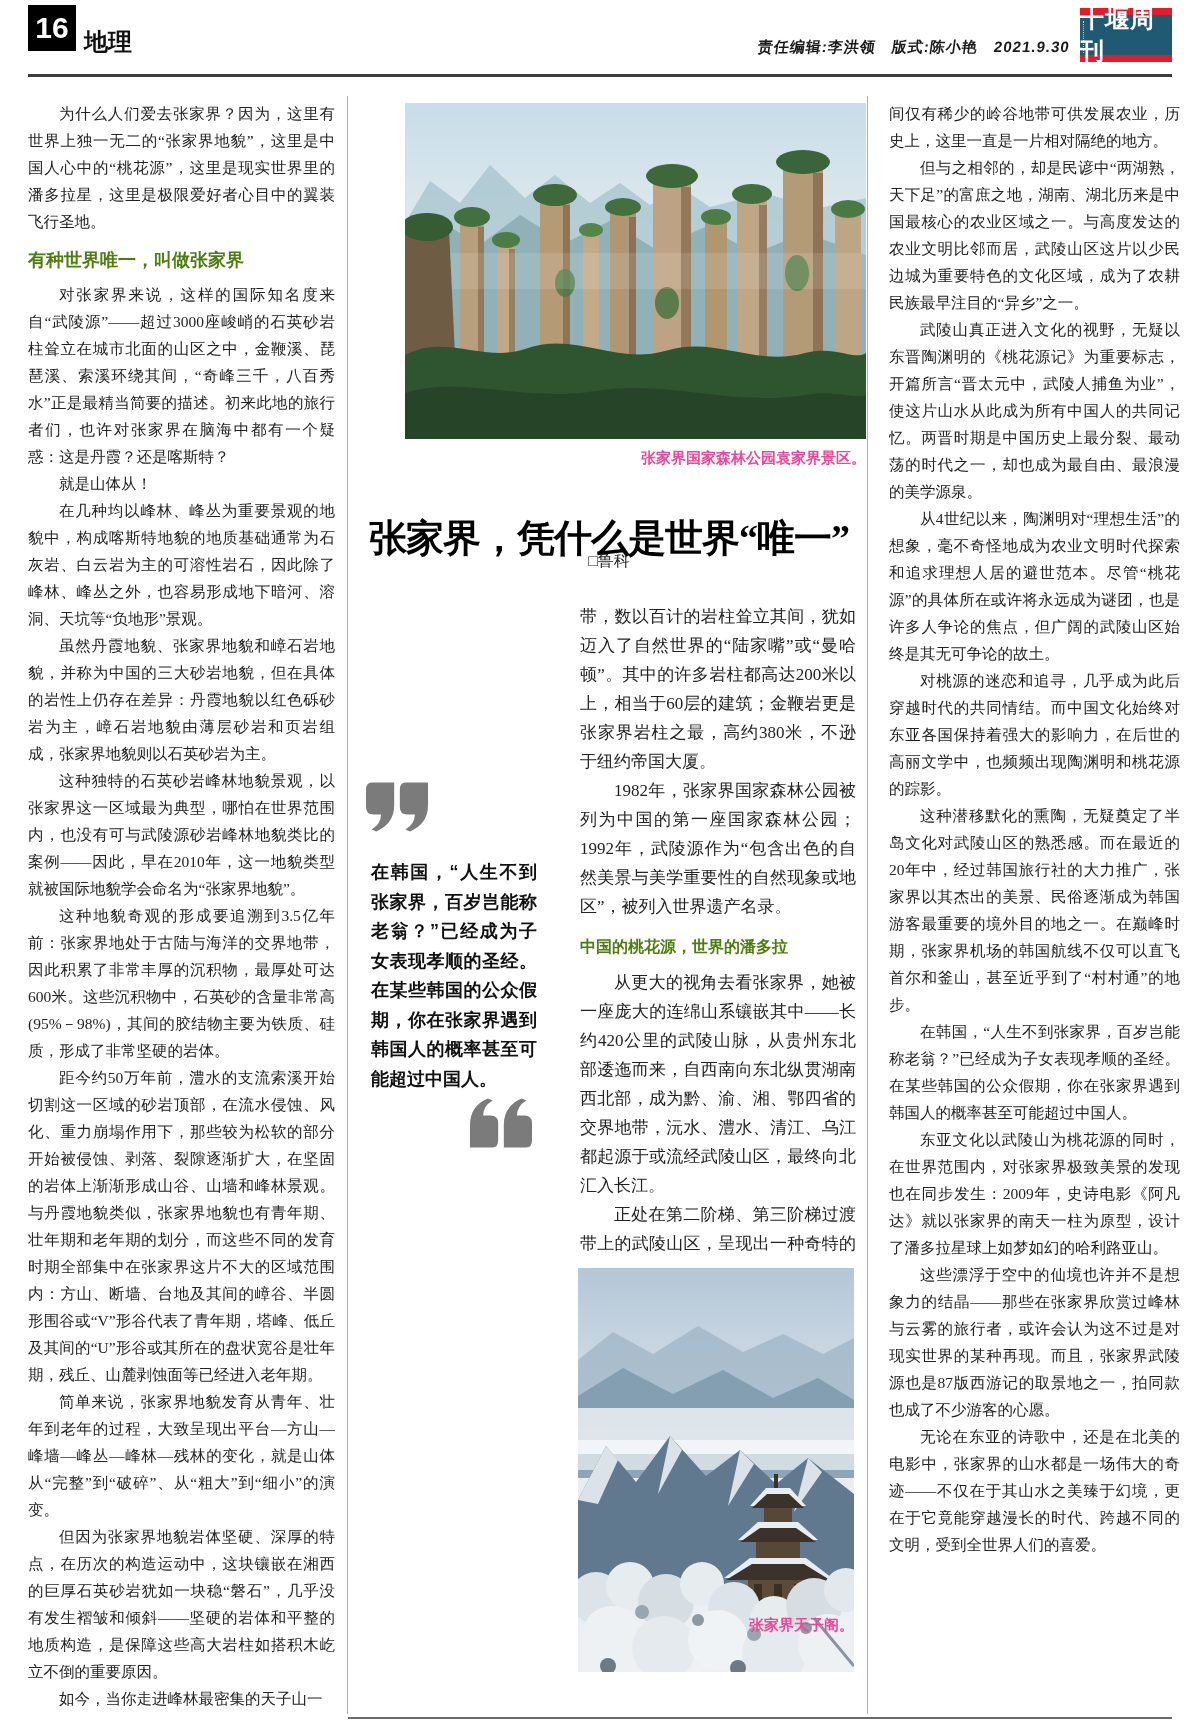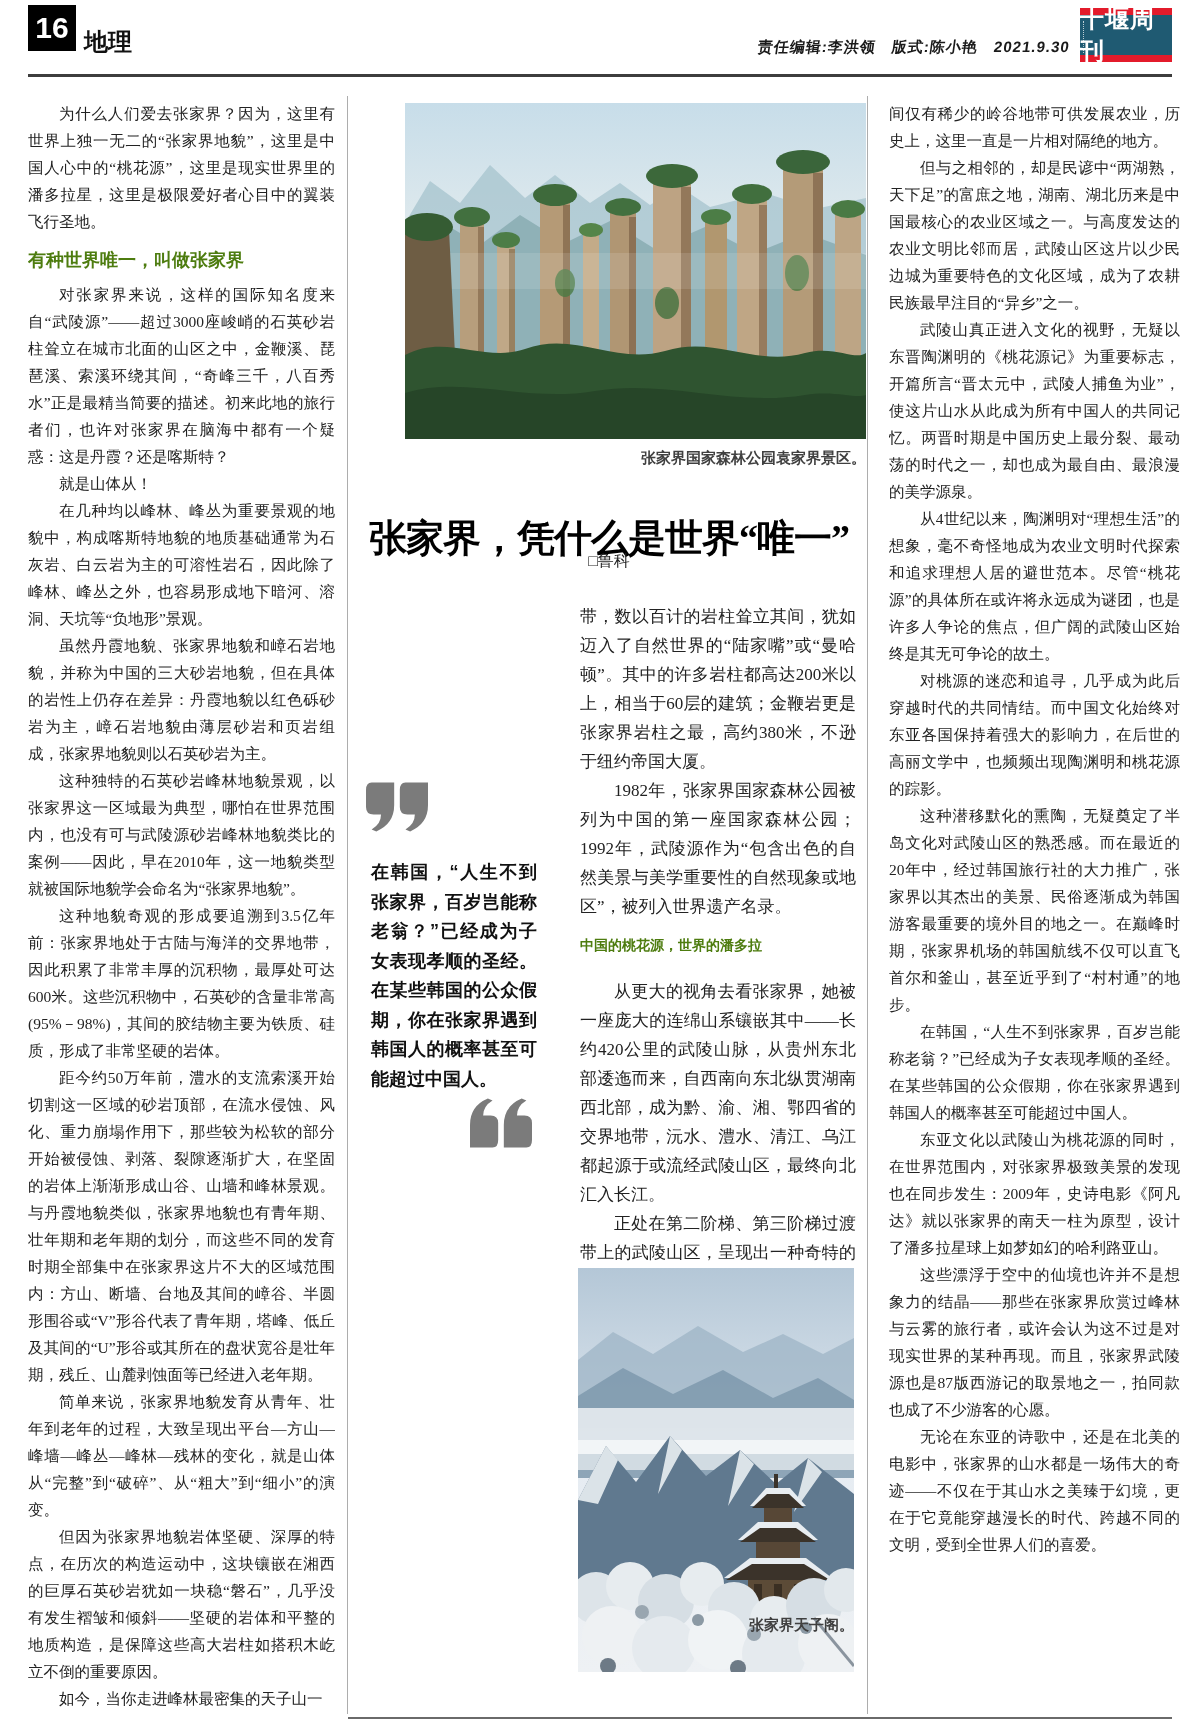--- a/index.html
+++ b/index.html
@@ -20,27 +20,27 @@
   .mast-side{position:absolute;left:3px;top:6px;width:3px;height:32px;
              border-left:1px dotted rgba(255,255,255,.7);}
   
   .vdiv{position:absolute;top:96px;width:1px;height:1618px;background:#adadad;}
   .col{position:absolute;top:100px;overflow:hidden;font-size:15.5px;line-height:27px;}
   .p{margin:0;text-indent:2em;text-align:justify;}
   .p.cont{text-indent:0;}
   .subhead{margin:13px 0 9px 0;font:bold 18px "Liberation Sans",sans-serif;color:#4d7c0f;}
   
   .photo{position:absolute;display:block;}
-  .caption{position:absolute;font:bold 15px "Liberation Sans",sans-serif;color:#404040;text-align:right;}
+  .caption{position:absolute;font:bold 15px "Liberation Sans",sans-serif;color:#ec4899;text-align:right;}
   .title{position:absolute;left:362px;top:488px;width:494px;text-align:center;
          font:bold 38px "Liberation Serif",serif;color:#000;letter-spacing:-1px;}
   .author{position:absolute;left:362px;top:551px;width:494px;text-align:center;font:16px "Liberation Serif",serif;}
   .mid-body{position:absolute;left:580px;top:602px;width:276px;height:660px;overflow:hidden;
             font-size:17px;line-height:29px;}
-  .mid-body .subhead{font-size:14px;margin:16px 0 22px 0;}
+  .mid-body .subhead{font-size:16px;margin:16px 0 10px 0;}
   .pull-quote{position:absolute;left:371px;top:858px;width:166px;
               font:bold 18px/29.5px "Liberation Sans",sans-serif;color:#111;text-align:justify;}
   .qmark{position:absolute;}
   .bottom-rule{position:absolute;left:348px;top:1717px;width:824px;height:2px;background:#6a6a6a;}
 </style>
 </head>
 <body>
 
 <div id="page">
 

